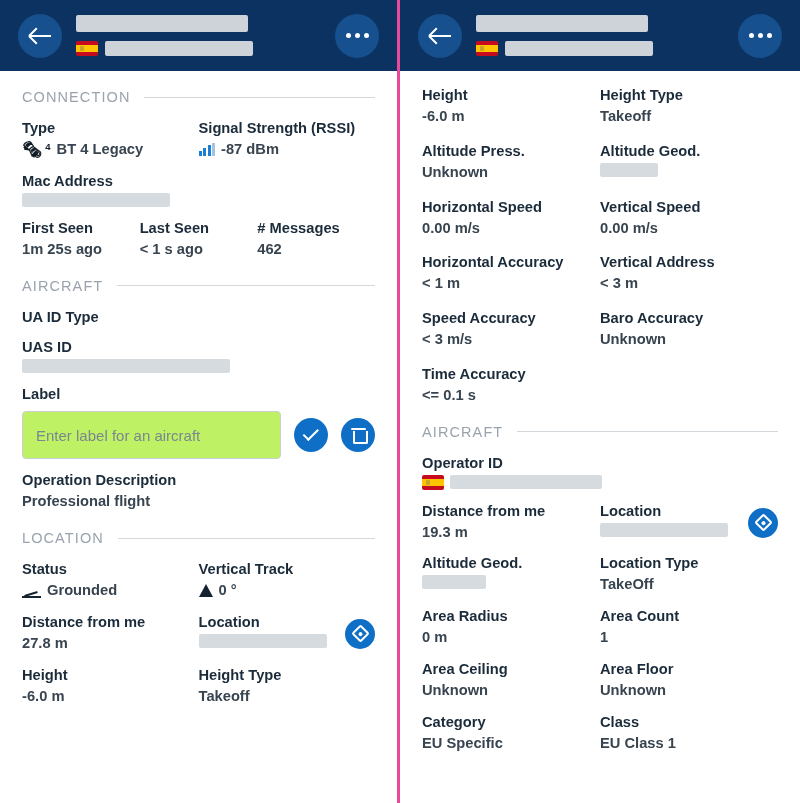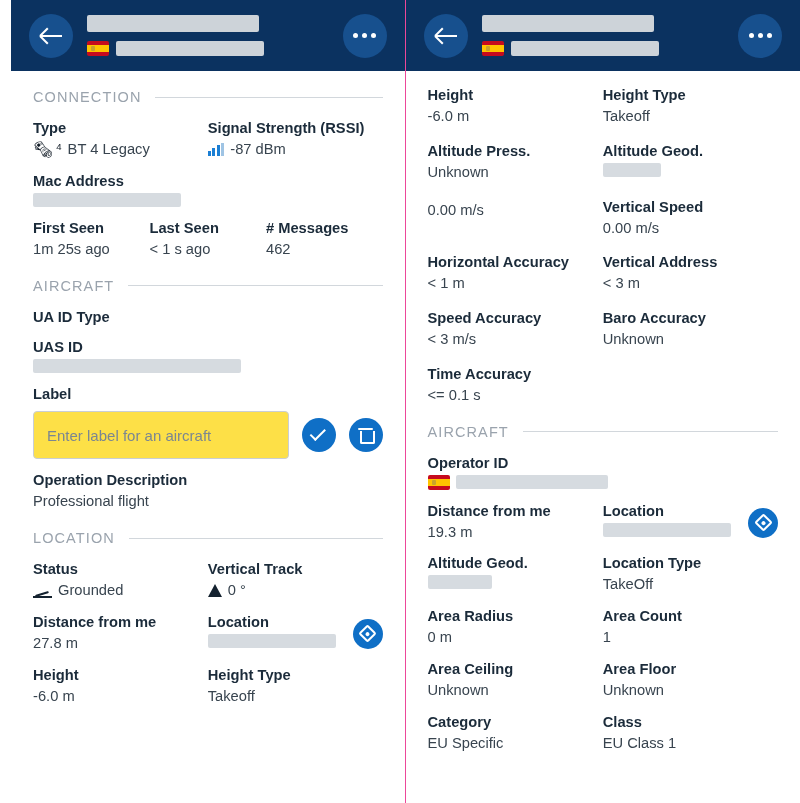--- a/index.html
+++ b/index.html
@@ -15,21 +15,21 @@
     width: 800px; height: 803px;
     background: #ffffff;
   }
   .pane {
     width: 400px;
     height: 803px;
     position: relative;
     overflow: hidden;
     background: #ffffff;
   }
-  .pane.left { border-right: 1px solid #ec4899; margin-left: 11px; }
+  .pane.left { border-right: 3px solid #ec4899; }
 
   
   .appbar {
     height: 71px;
     background: #0b3260;
     display: flex;
     align-items: center;
     padding: 0 18px;
     position: relative;
   }
@@ -141,20 +141,21 @@
     line-height: 1.22;
   }
   .f-value {
     font-size: 14.7px;
     color: #38444f;
     line-height: 1.35;
     padding-top: 2px;
     display: flex;
     align-items: center;
     gap: 6px;
+    font-weight: bold;
   }
   .f-value .redact { height: 14px; }
 
   .w-mac   { width: 148px; }
   .w-uasid { width: 208px; }
   .w-loc   { width: 128px; }
   .w-alt   { width: 64px; }
   .w-opid  { width: 152px; }
   .w-geod  { width: 58px; }
 
@@ -225,21 +226,21 @@
     display: flex;
     align-items: center;
     gap: 13px;
     padding-top: 7px;
   }
   .txt-input {
     flex: 1 1 auto;
     height: 48px;
     border: 1px solid #c9ced4;
     border-radius: 4px;
-    background: #fde047;
+    background: #bef264;
     font-size: 15px;
     color: #6c7783;
     padding: 0 13px;
     font-family: "Liberation Sans", sans-serif;
   }
   .txt-input::placeholder { color: #7b8691; }
   .round-btn {
     width: 34px; height: 34px;
     border-radius: 50%;
     background: #0f6fc6;
@@ -497,20 +498,21 @@
           <div class="f-label">Altitude Press.</div>
           <div class="f-value">Unknown</div>
         </div>
         <div class="field">
           <div class="f-label">Altitude Geod.</div>
           <div class="f-value">
             <span class="redact w-geod"></span>
           </div>
         </div>
         <div class="field">
+          <div class="f-label">Horizontal Speed</div>
           <div class="f-value">0.00 m/s</div>
         </div>
         <div class="field">
           <div class="f-label">Vertical Speed</div>
           <div class="f-value">0.00 m/s</div>
         </div>
         <div class="field">
           <div class="f-label">Horizontal Accuracy</div>
           <div class="f-value">&lt; 1 m</div>
         </div>

